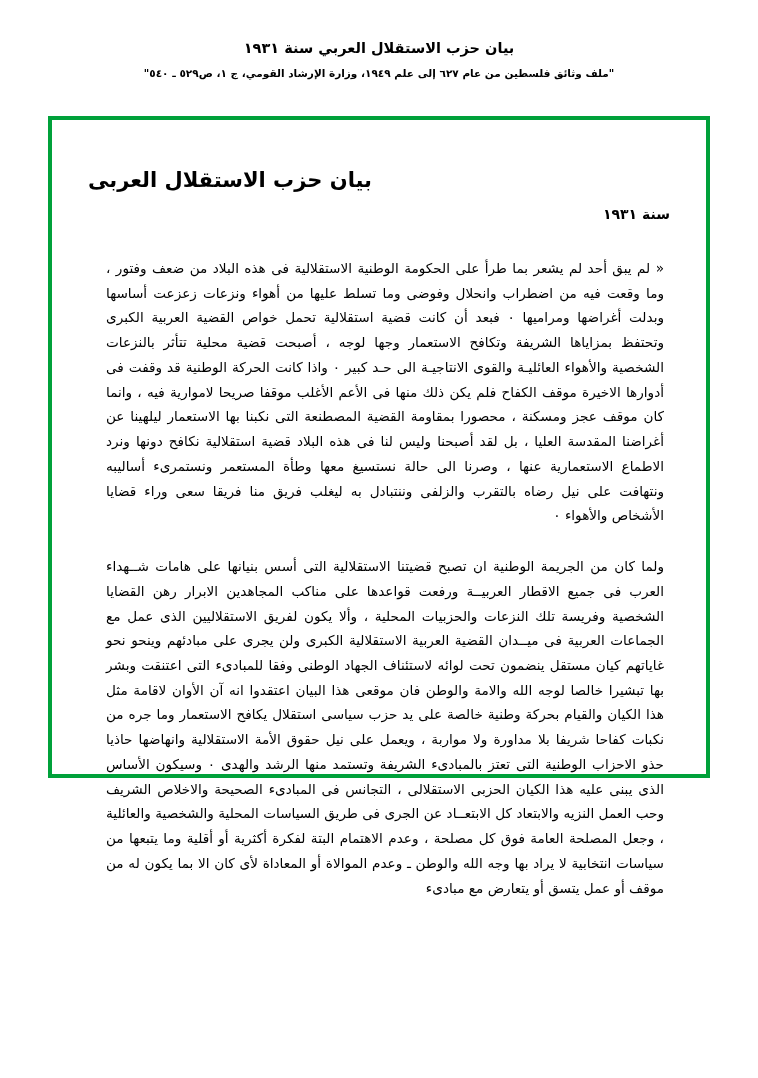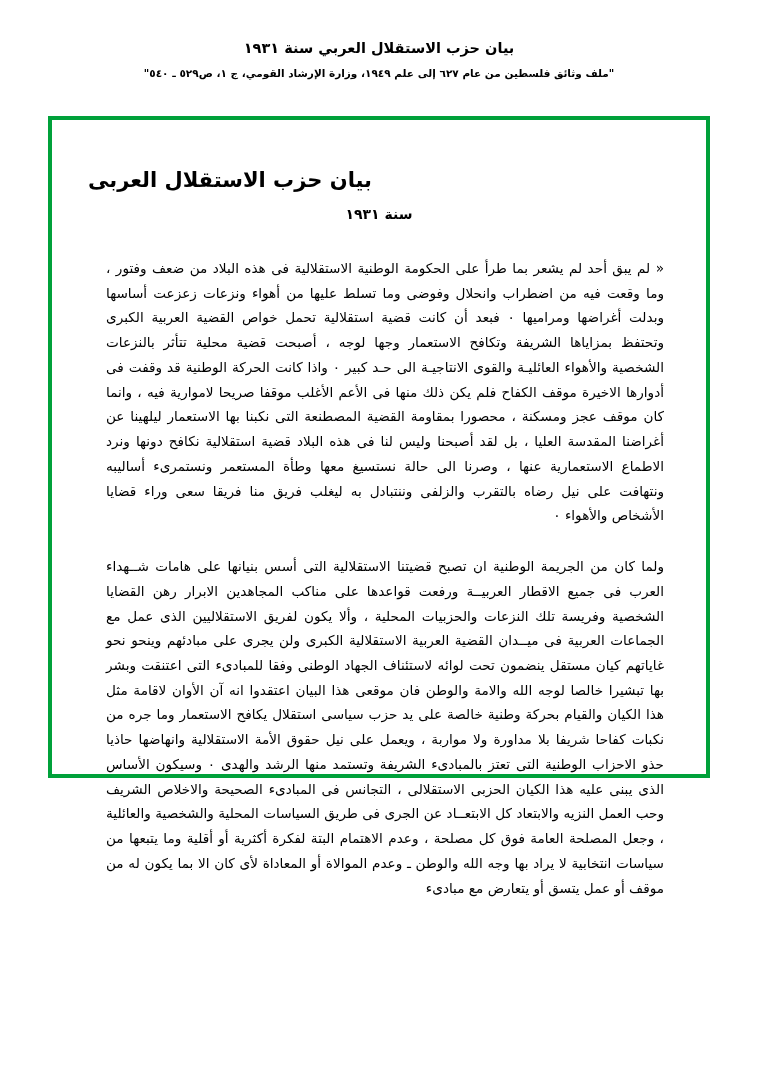--- a/index.html
+++ b/index.html
@@ -54,21 +54,20 @@
     box-sizing: border-box;
   }
   .main-title {
     text-align: left;
     font-size: 21px;
     font-weight: bold;
     margin-top: 22px;
     direction: rtl;
   }
   .main-subtitle {
-    text-align: center;
     font-size: 14px;
     font-weight: bold;
     margin-top: 14px;
     letter-spacing: 1px;
     direction: rtl;
   }
   .body-text {
     margin-top: 34px;
     direction: rtl;
   }

